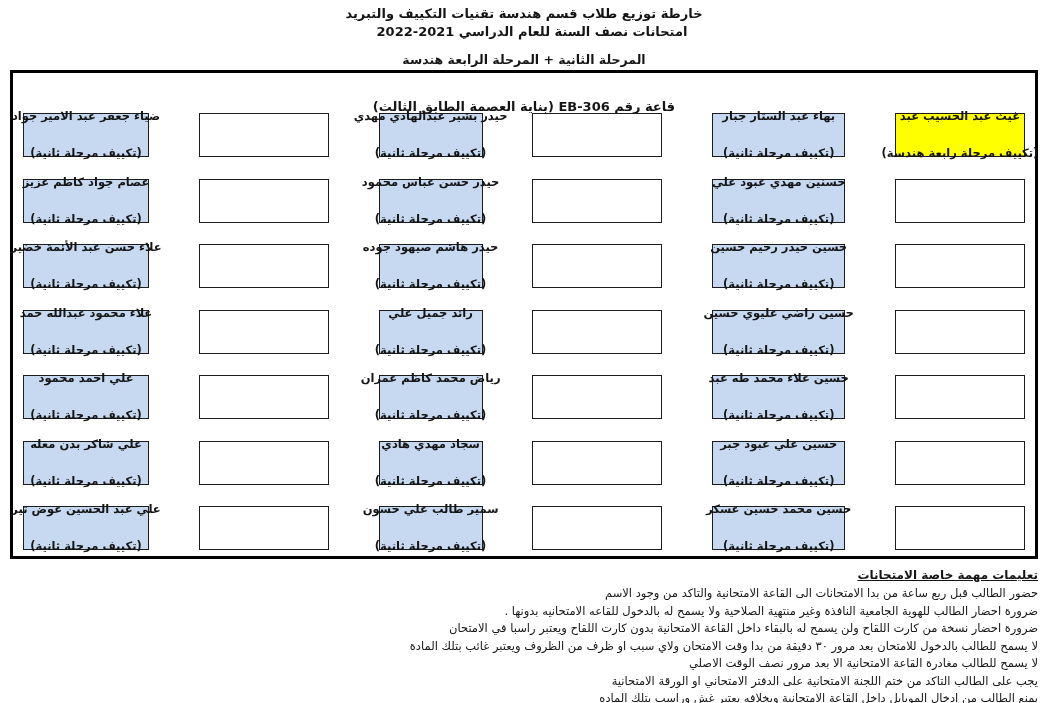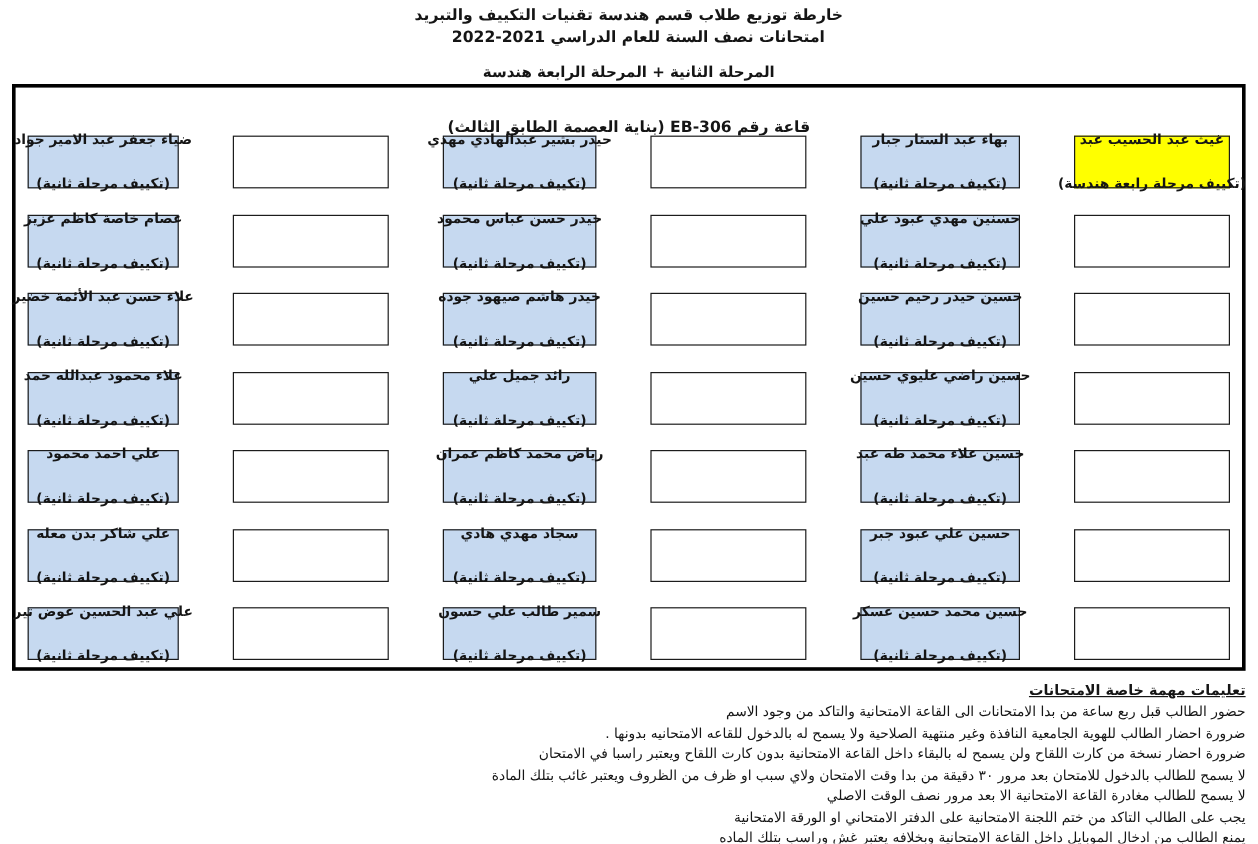--- a/index.html
+++ b/index.html
@@ -21,21 +21,21 @@
   .seat-rows{position:absolute;top:40px;left:10px;right:10px;direction:ltr;}
   .seat-row{display:flex;justify-content:space-between;height:44px;margin-bottom:21.5px;}
   .seat{
     box-sizing:border-box;height:44px;border:1px solid #1c1c1c;background:#fff;
     display:flex;flex-direction:column;justify-content:center;align-items:center;
     direction:rtl;text-align:center;line-height:1.45;padding:1px 2px;gap:20px;
   }
   .seat.blue{background:#c6d9f0;}
   .seat.yellow{background:#ffff00;}
   .seat .nm,.seat .dp{font-size:11.5px;font-weight:bold;white-space:nowrap;}
-  .w0{width:126px}.w1{width:130px}.w2{width:128px}.w3{width:130px}.w4{width:133px}.w5{width:130px}
+  .w0{width:126px}.w1{width:130px}.w2{width:104px}.w3{width:130px}.w4{width:133px}.w5{width:130px}
 
   .instructions{position:absolute;top:564px;right:10px;left:10px;direction:rtl;text-align:right;}
   .inst-heading{display:inline-block;font-weight:bold;font-size:12px;text-decoration:underline;margin-bottom:3px;}
   .inst-line{font-size:11.5px;line-height:17.5px;font-weight:500;}
 </style>
 </head>
 <body>
 
 <div class="page-header">
   <div class="h-line1">خارطة توزيع طلاب قسم هندسة تقنيات التكييف والتبريد</div>
@@ -63,21 +63,21 @@
           <span class="dp">(تكييف مرحلة ثانية)</span>
         </div>
       <div class="seat w5 yellow">
           <span class="nm">غيث عبد الحسيب عبد</span>
           <span class="dp">(تكييف مرحلة رابعة هندسة)</span>
         </div>
     </div>
 
     <div class="seat-row">
       <div class="seat w0 blue">
-          <span class="nm">عصام خاصة كاظم عزيز</span>
+          <span class="nm">عصام جواد كاظم عزيز</span>
           <span class="dp">(تكييف مرحلة ثانية)</span>
         </div>
       <div class="seat w1"></div>
       <div class="seat w2 blue">
           <span class="nm">حيدر حسن عباس محمود</span>
           <span class="dp">(تكييف مرحلة ثانية)</span>
         </div>
       <div class="seat w3"></div>
       <div class="seat w4 blue">
           <span class="nm">حسنين مهدي عبود علي</span>

